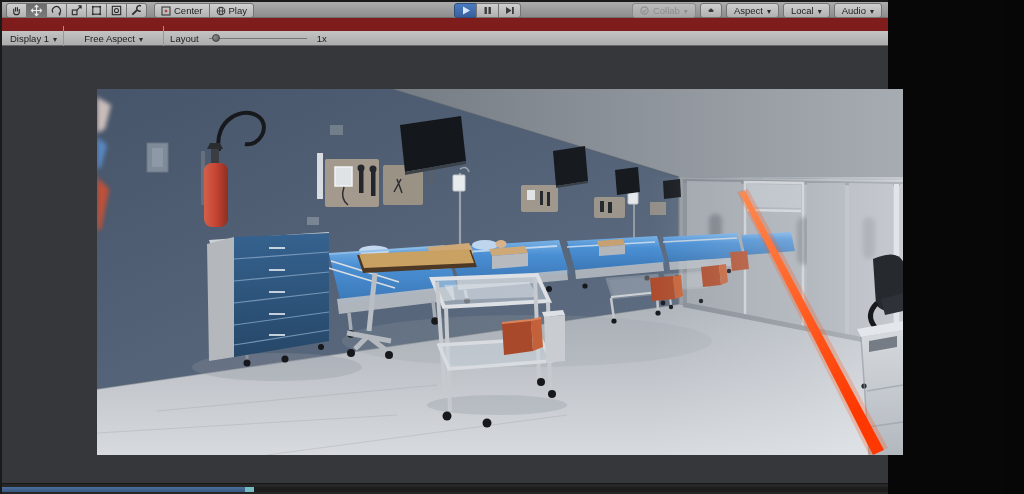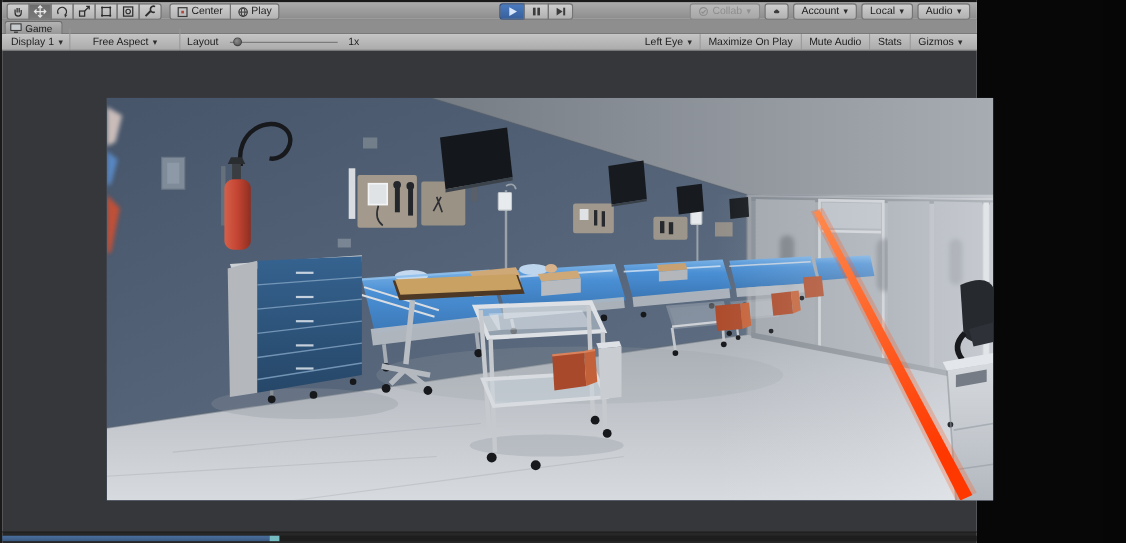--- a/index.html
+++ b/index.html
@@ -1,19 +1,19 @@
 <!DOCTYPE html>
 <html><head>
 <meta charset="utf-8">
 <style>
   * { margin:0; padding:0; box-sizing:border-box; }
   html,body { width:1024px; height:494px; overflow:hidden; background:#000; }
   body { font-family:"Liberation Sans", sans-serif; -webkit-font-smoothing:antialiased; }
   .screen { position:relative; width:1024px; height:494px; background:#070707; }
-  .editor { position:absolute; left:0; top:0; width:888px; height:494px; background:#ffffff; border-left:2px solid #1a1a1a;text-decoration:underline; }
+  .editor { position:absolute; left:0; top:0; width:888px; height:494px; background:#7f1d1d; border-left:2px solid #1a1a1a;text-decoration:underline; }
 
   
   .toolbar { position:absolute; left:0; top:0; right:0; height:18px;
     background:linear-gradient(#acacac,#8d8d8d); border-top:2px solid #1a1a1a; border-bottom:1px solid #6f6f6f; }
   .tools { position:absolute; left:4px; top:1px; display:flex; }
   .tbtn { width:21px; height:15px; display:flex; align-items:center; justify-content:center;
     background:linear-gradient(#d0d0d0,#b2b2b2); border:1px solid #747474; margin-right:-1px; }
   .tbtn:first-child { border-radius:3px 0 0 3px; }
   .tbtn:last-child { border-radius:0 3px 3px 0; }
   .tbtn.active { background:linear-gradient(#6c6c6c,#7a7a7a); }
@@ -171,82 +171,54 @@
           </svg>
           <span>Collab</span>
           <span class="caret"></span>
         </div>
         <div class="drop cloudbtn" title="Unity Cloud Services">
           <svg width="13" height="9" viewBox="0 0 14 9">
             <path d="M3.5,8 a3,3 0 0 1 0.4-5.9 a3.6,3.6 0 0 1 6.8,0.9 a2.5,2.5 0 0 1 -0.4,5 Z" fill="#3c3c3c"></path>
           </svg>
         </div>
         <div class="drop">
-          <span>Account</span>
+          <span>Aspect</span>
           <span class="caret"></span>
         </div>
         <div class="drop">
           <span>Local</span>
           <span class="caret"></span>
         </div>
         <div class="drop">
           <span>Audio</span>
           <span class="caret"></span>
         </div>
       </div>
     </div>
 
-    <div class="tabrow">
-      <div class="gametab">
-        <svg width="11" height="9" viewBox="0 0 12 10">
-          <rect x="0.8" y="0.8" width="10.4" height="6.6" fill="#c6cacd" stroke="#2f2f2f" stroke-width="1"></rect>
-          <line x1="4" y1="9.2" x2="8" y2="9.2" stroke="#2f2f2f" stroke-width="1.2"></line>
-        </svg>
-        <span>Game</span>
-      </div>
-    </div>
 
     <div class="ctrlbar">
       <div class="cleft">
         <div class="citem bordered">
           <span>Display 1</span>
           <span class="caret"></span>
         </div>
         <div class="citem aspect bordered">
           <span>Free Aspect</span>
           <span class="caret"></span>
         </div>
         <div class="citem">
           <span>Layout</span>
         </div>
         <div class="slider">
           <div class="track"></div>
           <div class="knob"></div>
         </div>
         <div class="citem">
           <span>1x</span>
-        </div>
-      </div>
-      <div class="cright">
-        <div class="seg">
-          <span>Left Eye</span>
-          <span class="caret"></span>
-        </div>
-        <div class="seg">
-          <span>Maximize On Play</span>
-        </div>
-        <div class="seg">
-          <span>Mute Audio</span>
-        </div>
-        <div class="seg">
-          <span>Stats</span>
-        </div>
-        <div class="seg">
-          <span>Gizmos</span>
-          <span class="caret"></span>
         </div>
       </div>
     </div>
 
     <div class="gamearea">
       <div class="viewport" title="First-person VR view of a hospital training ward: rows of blue patient beds along a blue-grey wall, wall-mounted flat screens and diagnostic panels, fire extinguisher, wooden overbed table, aluminium glass-shelf carts, blue medication cabinet, orange bins, frosted glass doors with silhouettes, office chair, supply cart, and an orange VR controller laser ray">
         <svg viewBox="0 0 806 366" preserveAspectRatio="none">
           <defs>
             <linearGradient id="wallG" x1="0" y1="0" x2="0.9" y2="1">
               <stop offset="0" stop-color="#46556a"></stop>

